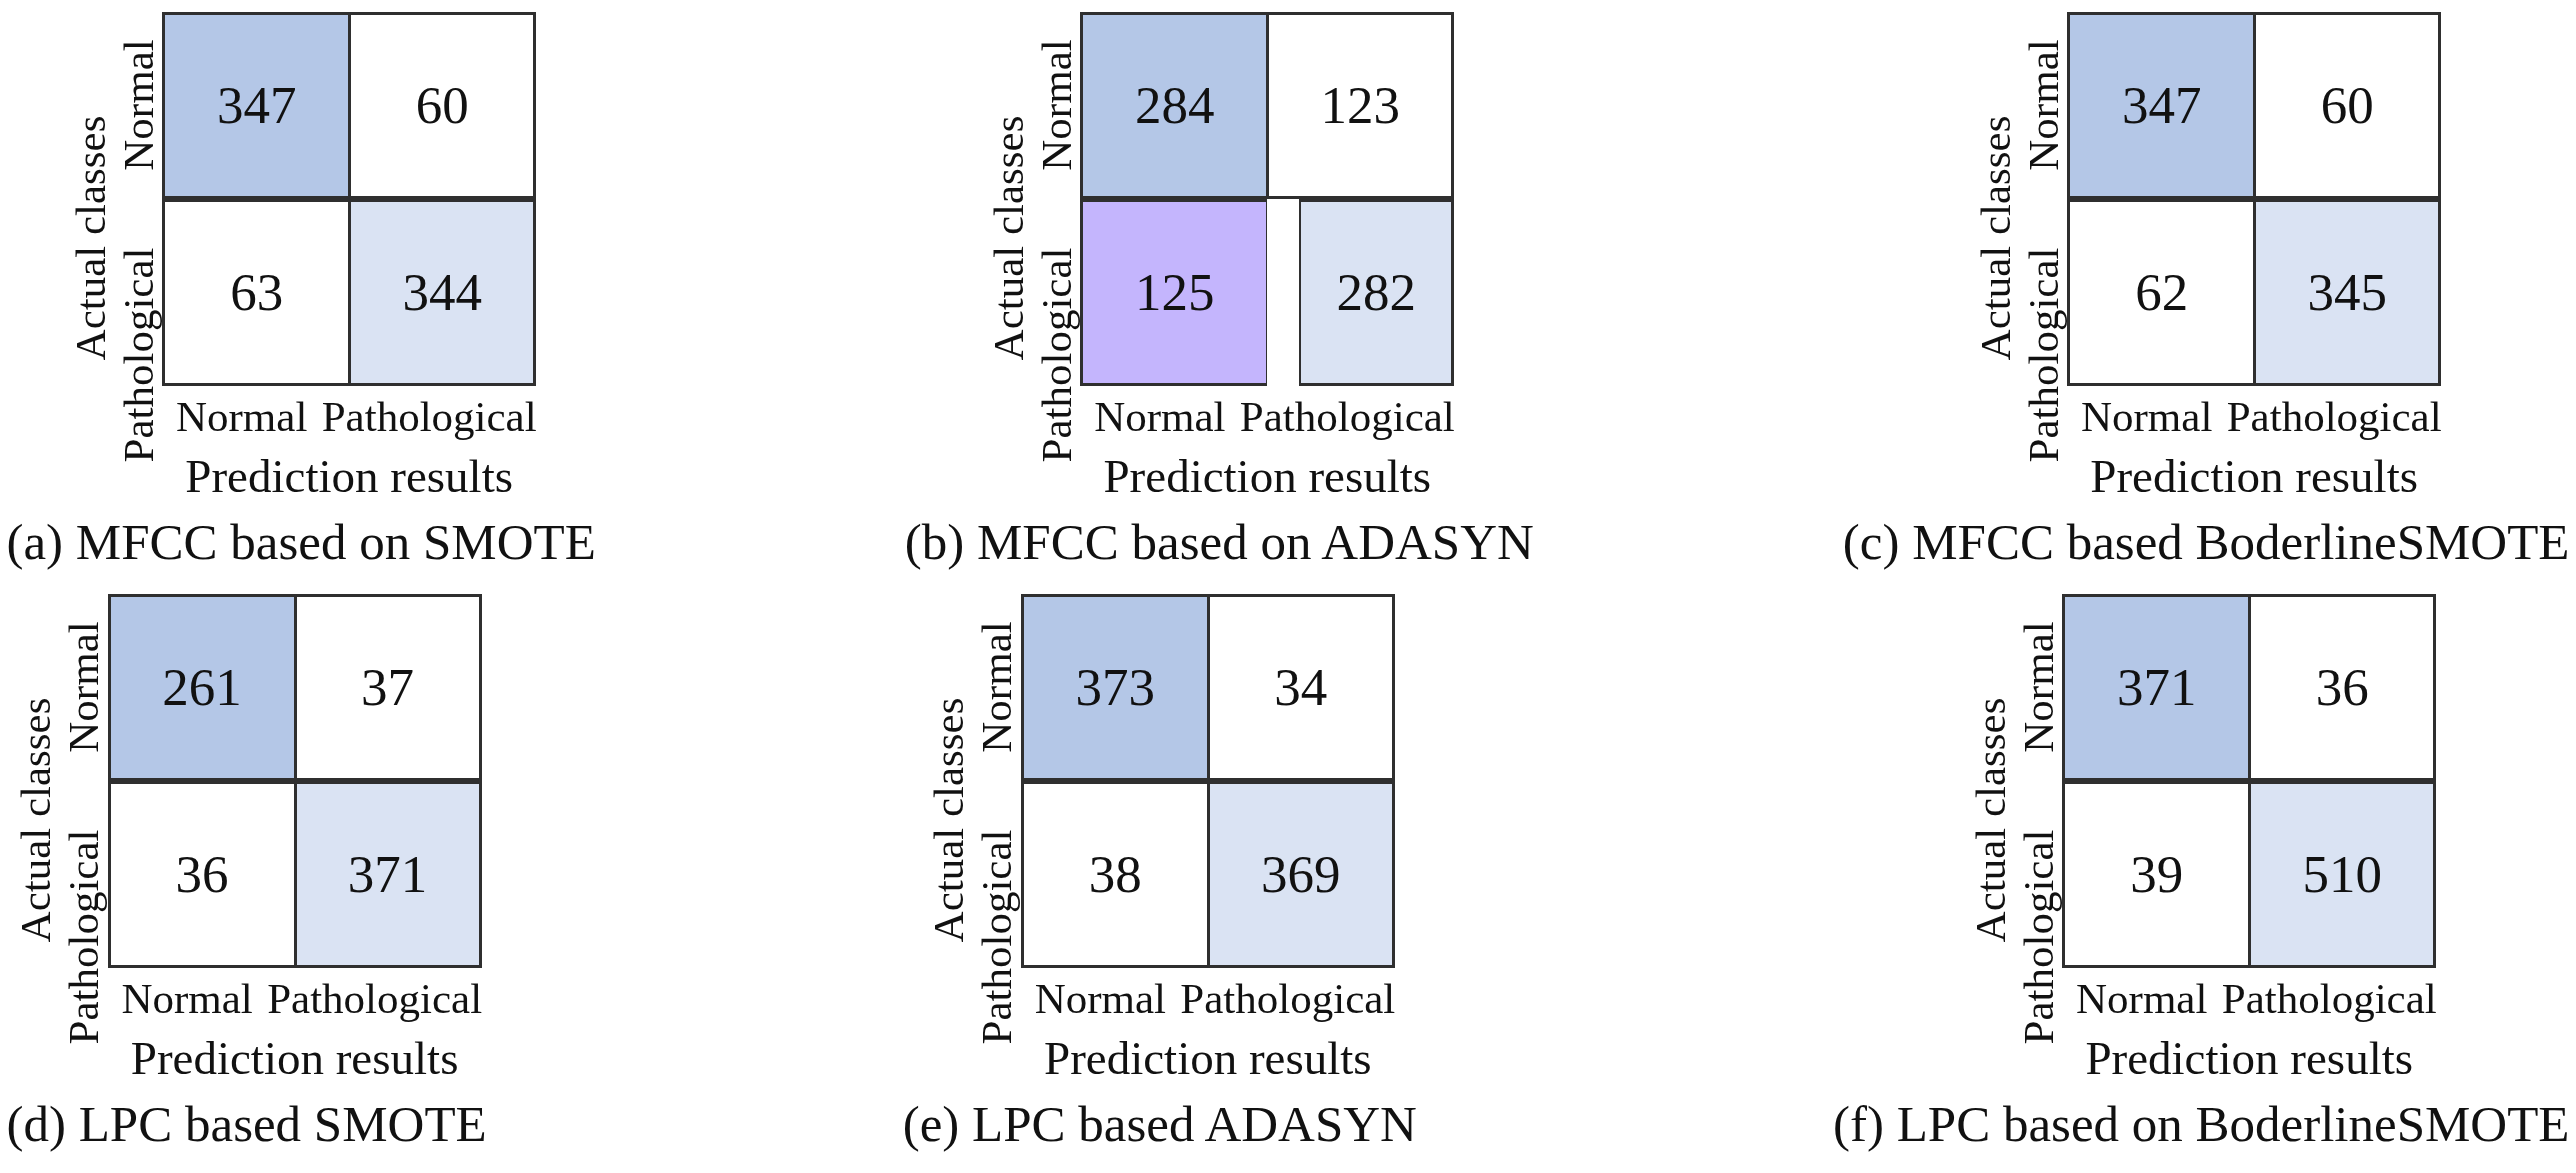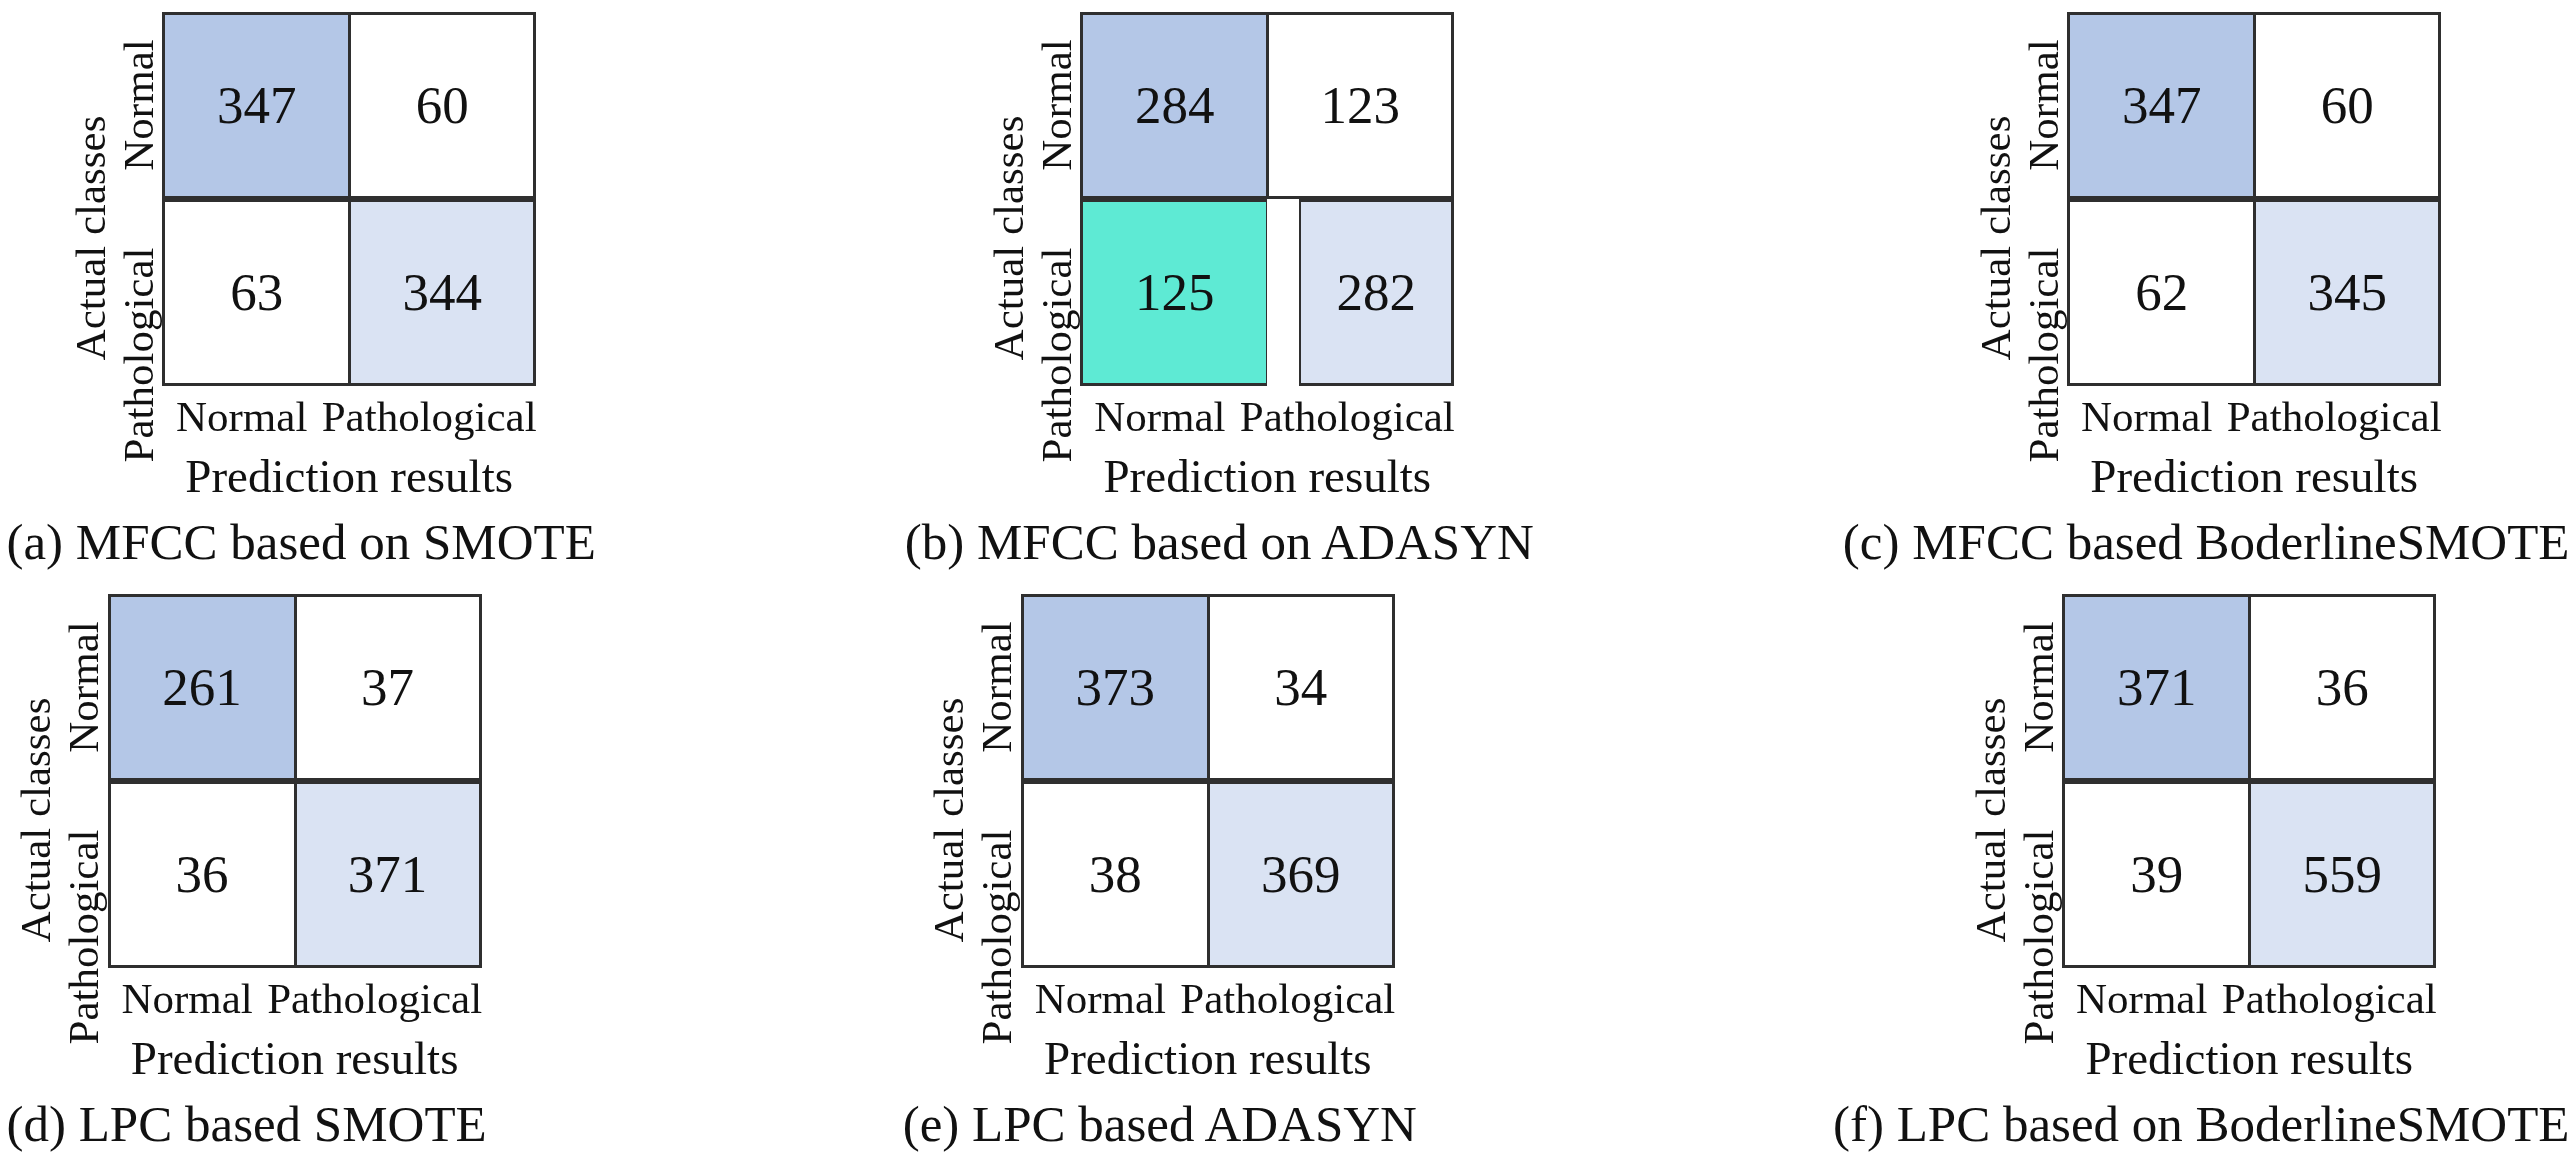--- a/index.html
+++ b/index.html
@@ -122,21 +122,21 @@
         </div>
       </div>
       <div class="gridwrap">
         <div class="grid">
           <div class="cell c00" style="background: rgb(180, 199, 231); border-color: rgb(47, 47, 47);">
             <span>284</span>
           </div>
           <div class="cell c01" style="background: rgb(255, 255, 255); border-color: rgb(47, 47, 47);">
             <span>123</span>
           </div>
-          <div class="cell c10" style="background: #5eead4; border-color: rgb(47, 47, 47);">
+          <div class="cell c10" style="background: #c4b5fd; border-color: rgb(47, 47, 47);">
             <span>125</span>
           </div>
           <div class="cell c11" style="background: rgb(218, 227, 243); border-color: rgb(47, 47, 47); margin-left: 32px;">
             <span>282</span>
           </div>
         </div>
         <div class="collabs">
           <div class="collab">Normal</div>
           <div class="collab">Pathological</div>
         </div>
@@ -276,21 +276,21 @@
           <div class="cell c00" style="background: rgb(180, 199, 231); border-color: rgb(47, 47, 47);">
             <span>371</span>
           </div>
           <div class="cell c01" style="background: rgb(255, 255, 255); border-color: rgb(47, 47, 47);">
             <span>36</span>
           </div>
           <div class="cell c10" style="background: rgb(255, 255, 255); border-color: rgb(47, 47, 47);">
             <span>39</span>
           </div>
           <div class="cell c11" style="background: rgb(218, 227, 243); border-color: rgb(47, 47, 47);">
-            <span>559</span>
+            <span>510</span>
           </div>
         </div>
         <div class="collabs">
           <div class="collab">Normal</div>
           <div class="collab">Pathological</div>
         </div>
         <div class="xlab">Prediction results</div>
       </div>
     </div>
     <figcaption class="caption">(f) LPC based on BoderlineSMOTE</figcaption>

